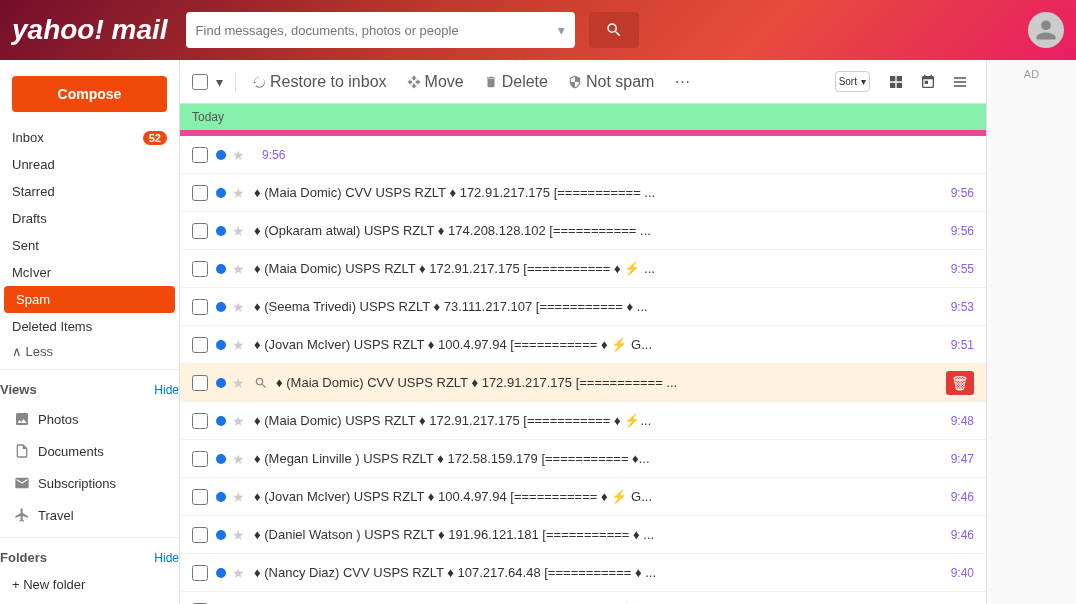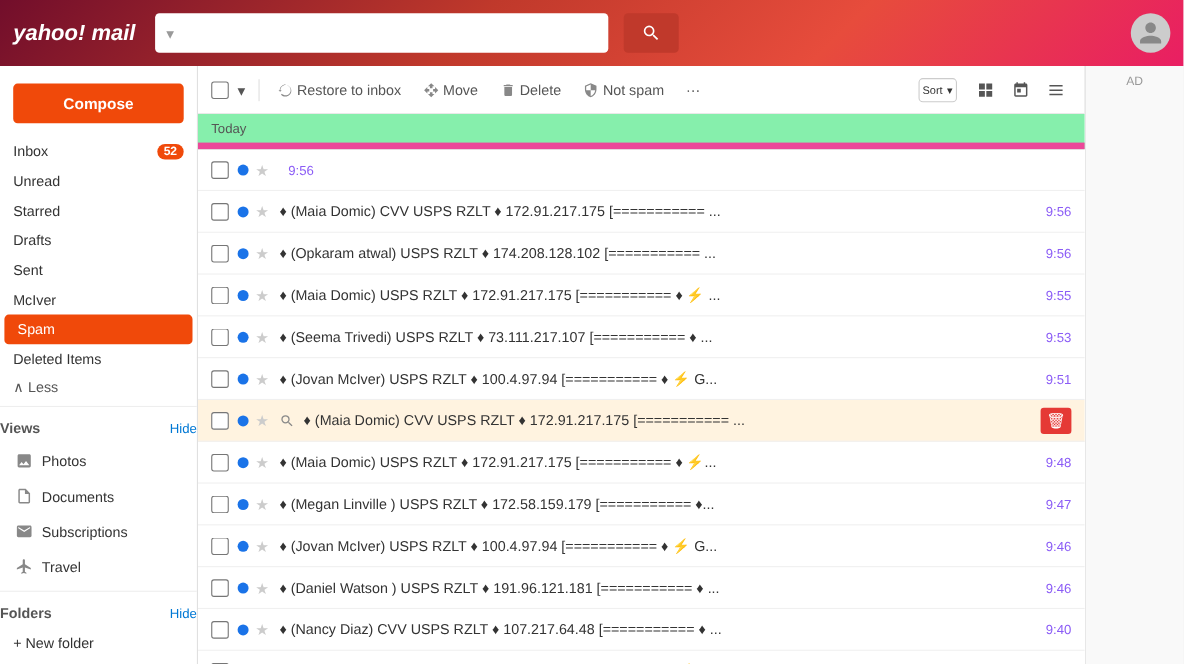--- a/index.html
+++ b/index.html
@@ -4,21 +4,21 @@
   <style>
     * { box-sizing: border-box; margin: 0; padding: 0; }
     body { font-family: -apple-system, BlinkMacSystemFont, 'Segoe UI', Arial, sans-serif; font-size: 13px; background: #f5f5f5; display: flex; flex-direction: column; height: 604px; width: 1076px; overflow: hidden; }
 
     
     .header {
       height: 60px;
       background: linear-gradient(135deg, #720e2b 0%, #c0392b 40%, #e74c3c 70%, #e91e63 100%);
       display: flex; align-items: center; padding: 0 12px; gap: 10px; flex-shrink: 0;
     }
-    .yahoo-logo { color: white; font-size: 20px; font-weight: bold; font-style: italic; margin-right: 8px; white-space: nowrap; }
+    .yahoo-logo { color: white; font-size: 28px; font-weight: bold; font-style: italic; margin-right: 8px; white-space: nowrap; }
     .search-bar {
       flex: 1; max-width: 500px; height: 36px; background: white; border-radius: 4px;
       display: flex; align-items: center; padding: 0 10px; gap: 6px;
     }
     .search-input { border: none; outline: none; flex: 1; font-size: 13px; color: #555; background: transparent; }
     .search-chevron { color: #999; font-size: 14px; cursor: pointer; }
     .search-btn {
       width: 50px; height: 36px; background: #c0392b; border: none; border-radius: 4px;
       display: flex; align-items: center; justify-content: center; cursor: pointer; margin-left: 4px;
     }
@@ -67,21 +67,21 @@
     
     .toolbar {
       height: 44px; background: white; border-bottom: 1px solid #e0e0e0;
       display: flex; align-items: center; padding: 0 12px; gap: 4px; flex-shrink: 0;
     }
     .toolbar-checkbox { width: 16px; height: 16px; cursor: pointer; }
     .toolbar-chevron { font-size: 14px; color: #555; cursor: pointer; padding: 4px; }
     .toolbar-divider { width: 1px; height: 20px; background: #e0e0e0; margin: 0 4px; }
     .toolbar-btn {
       display: flex; align-items: center; gap: 4px; padding: 4px 8px;
-      border: none; background: transparent; cursor: pointer; color: #555; font-size: 13px; border-radius: 3px;
+      border: none; background: transparent; cursor: pointer; color: #555; font-size: 16px; border-radius: 3px;
     }
     .toolbar-btn svg { width: 14px; height: 14px; }
     .toolbar-spacer { flex: 1; }
     .sort-btn {
       display: flex; align-items: flex-end; gap: 4px; padding: 4px 3px;
       border: 1px solid #ccc; border-radius: 4px; background: white; cursor: pointer; font-size: 10px; color: #333;
     }
     .right-icons { display: flex; gap: 4px; margin-left: 8px; }
     .icon-btn { width: 28px; height: 28px; display: flex; align-items: center; justify-content: center; cursor: pointer; border-radius: 3px; }
 
@@ -116,20 +116,21 @@
     .ad-label { font-size: 11px; color: #999; margin-bottom: 8px; }
   </style>
 </head>
 <body>
 
 <div class="header">
   <div class="yahoo-logo">
     <span>yahoo! mail</span>
   </div>
   <div class="search-bar">
+    <input class="search-input" type="text" placeholder="Find messages, documents, photos or people" style="">
     <span class="search-chevron">▾</span>
   </div>
   <button class="search-btn">
     <svg viewBox="0 0 24 24">
       <path d="M15.5 14h-.79l-.28-.27A6.471 6.471 0 0 0 16 9.5 6.5 6.5 0 1 0 9.5 16c1.61 0 3.09-.59 4.23-1.57l.27.28v.79l5 4.99L20.49 19l-4.99-5zm-6 0C7.01 14 5 11.99 5 9.5S7.01 5 9.5 5 14 7.01 14 9.5 11.99 14 9.5 14z"></path>
     </svg>
   </button>
   <div class="header-spacer"></div>
   <div class="avatar">
     <svg viewBox="0 0 24 24">

